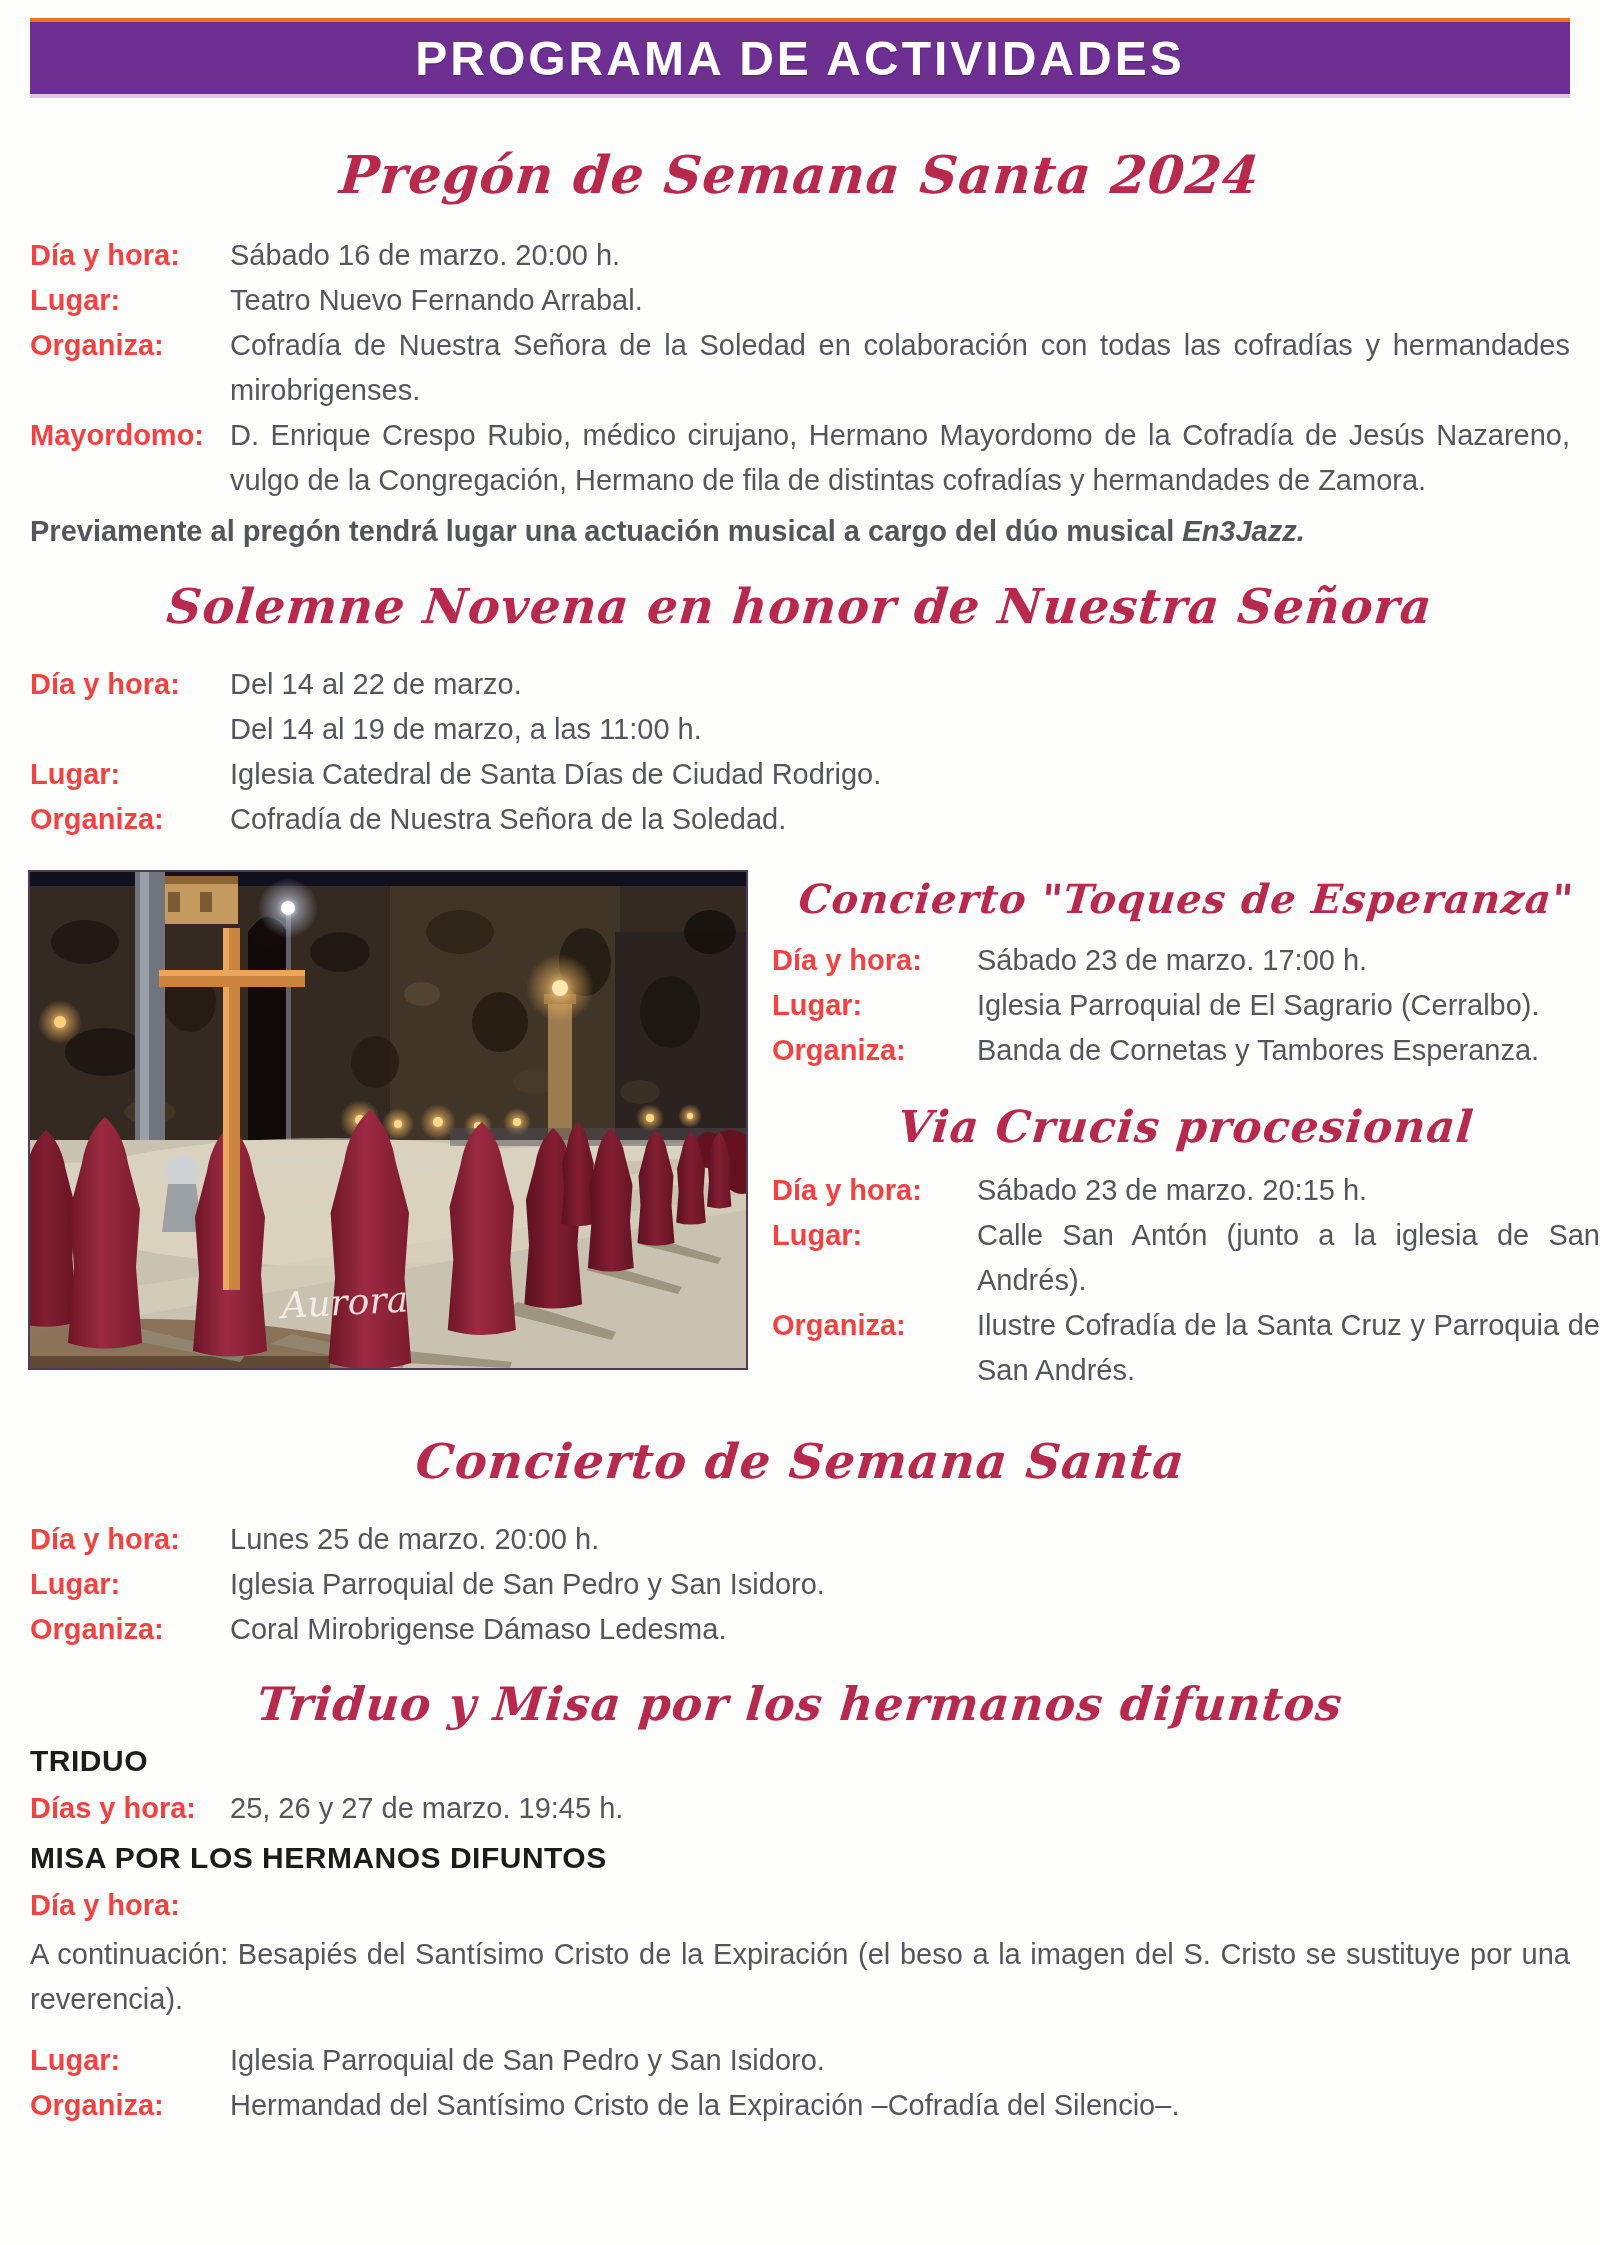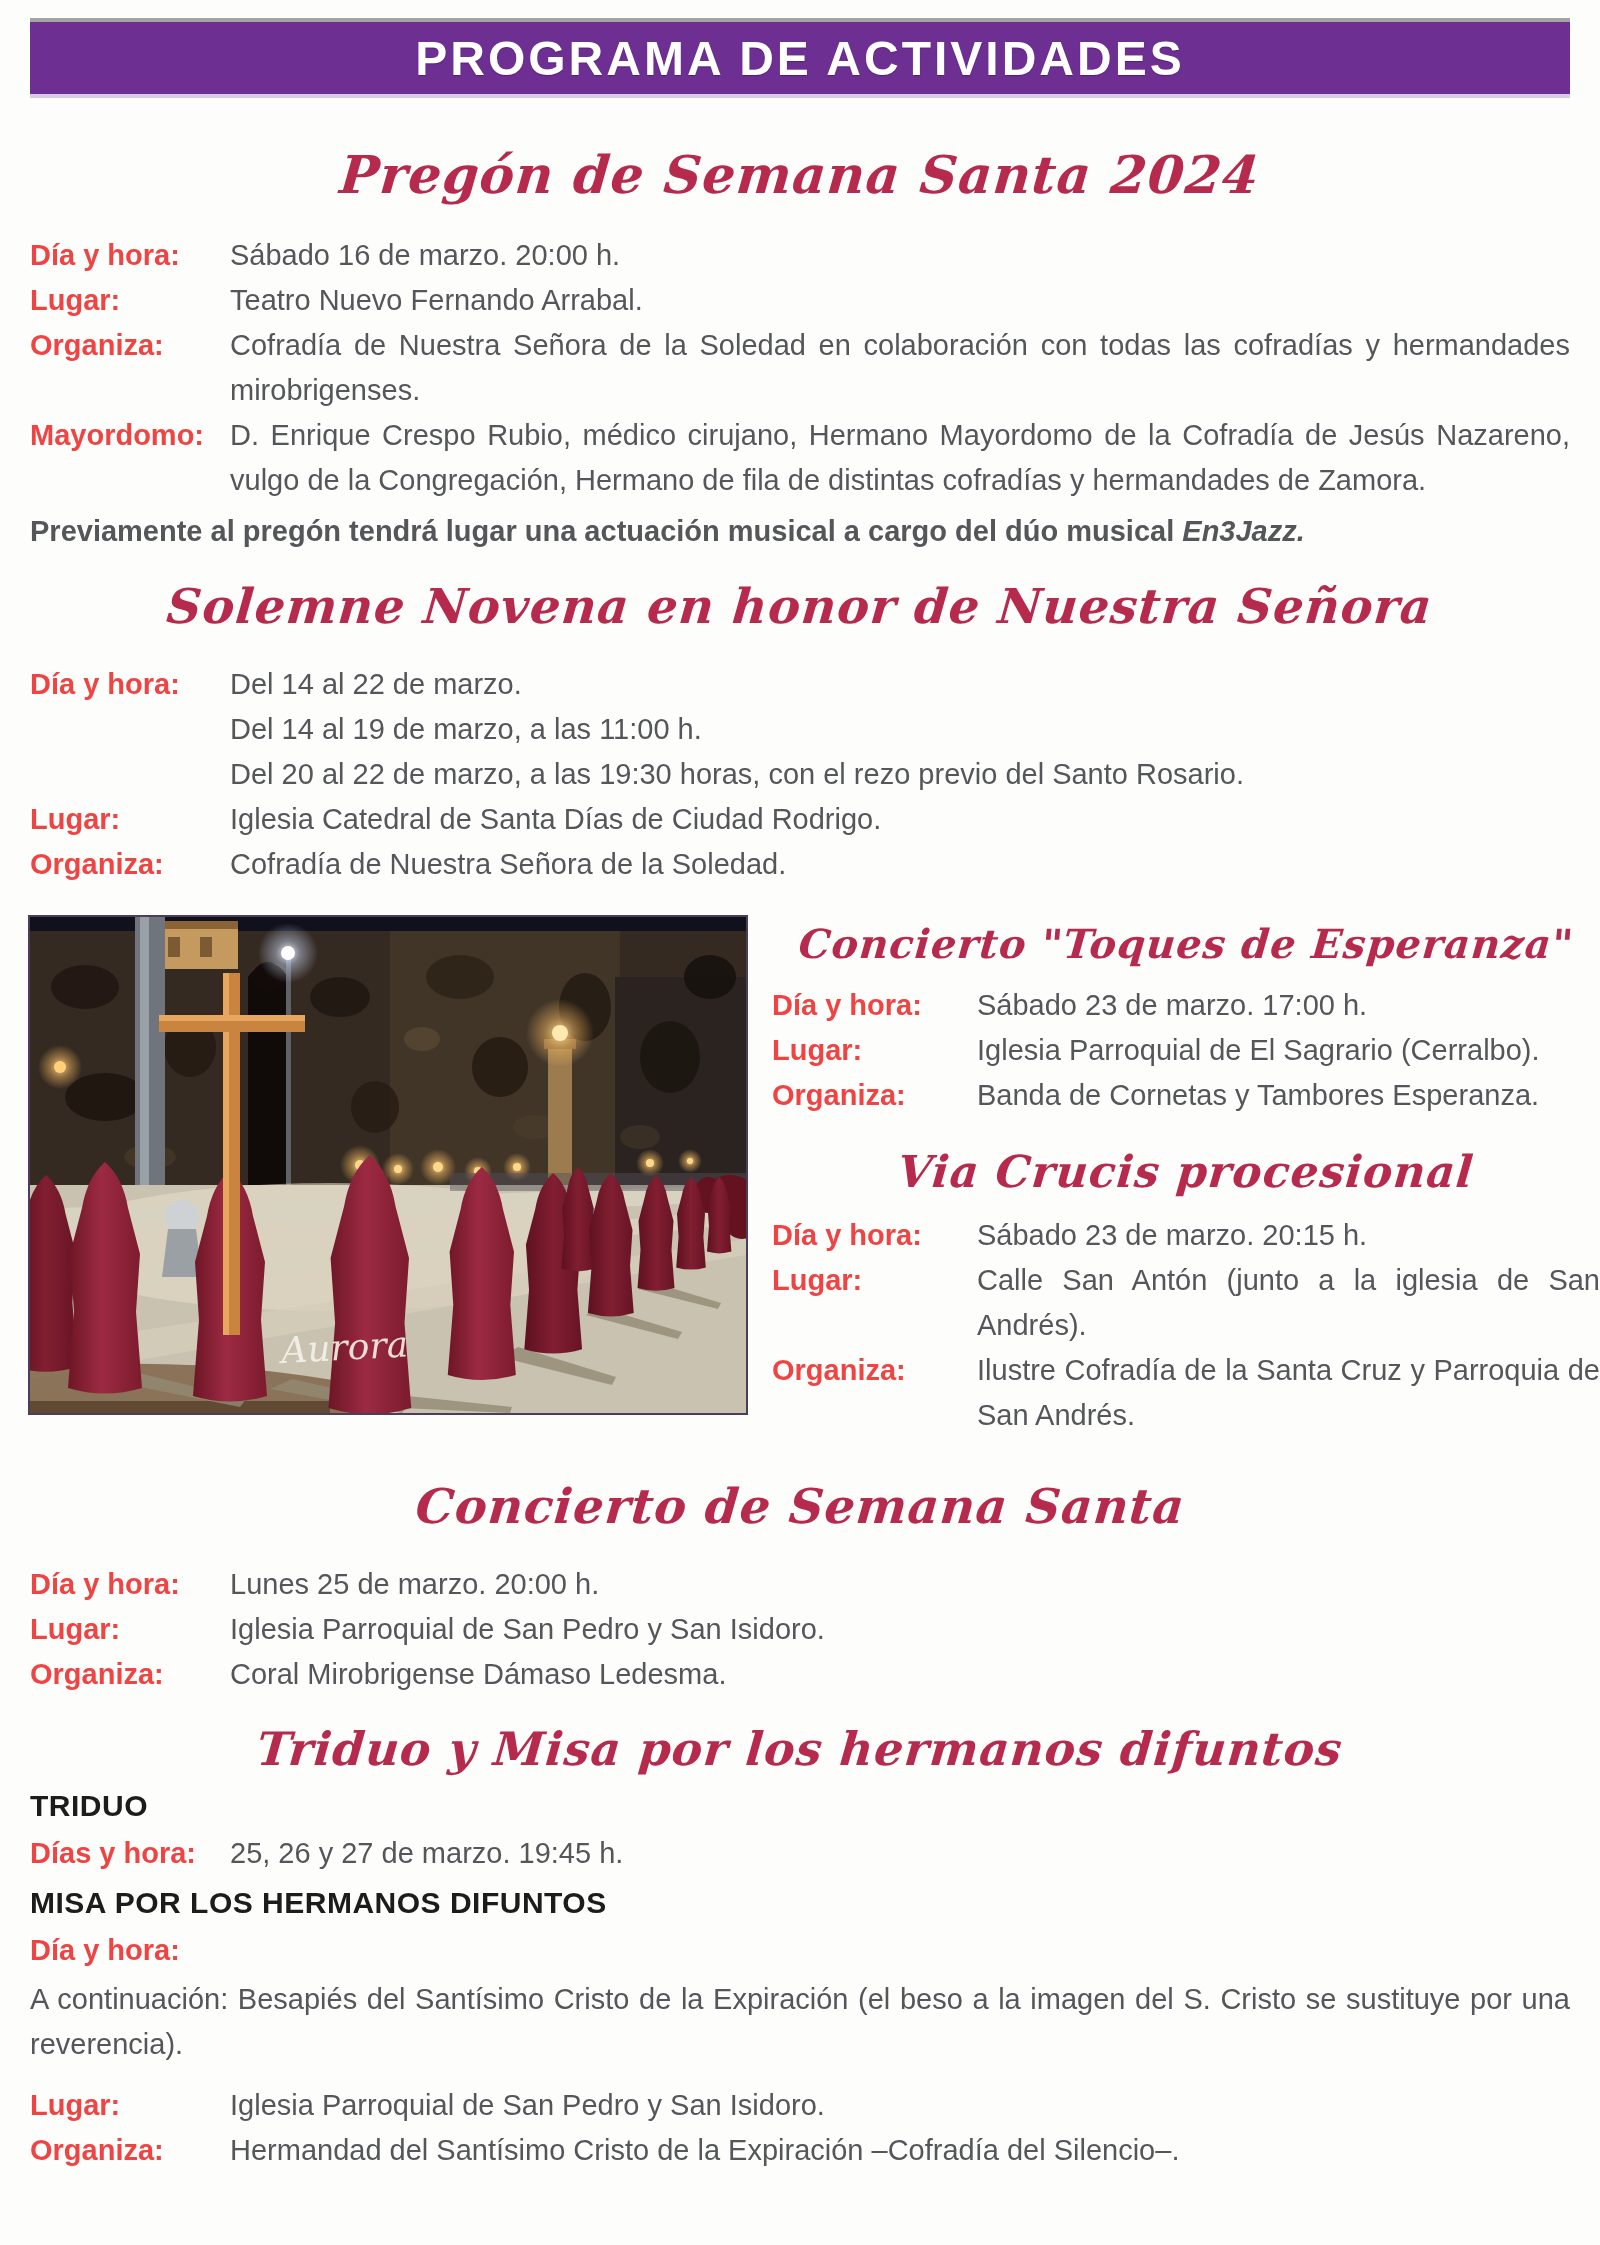--- a/index.html
+++ b/index.html
@@ -5,21 +5,21 @@
   html,body { margin:0; padding:0; background:#e8e8e8; }
   .page {
     position:relative; width:1600px; height:2245px; margin:0 auto;
     background:#fdfdfc; overflow:hidden;
     font-family:"Liberation Sans","DejaVu Sans",sans-serif;
   }
   
   .banner {
     margin:18px 30px 0 30px; height:72px;
     background:#6e2f93;
-    border-top:4px solid #a3a3a3; border-bottom:4px solid #d9c8e6;
+    border-top:4px solid #f97316; border-bottom:4px solid #d9c8e6;
     display:flex; align-items:center; justify-content:center;
   }
   .banner-title {
     color:#ffffff; font-weight:bold; font-size:48px; letter-spacing:3px;
     text-shadow:0 1px 1px rgba(60,20,90,.55);
   }
   
   .script-h {
     font-family:"DejaVu Serif","Liberation Serif",serif;
     font-style:italic; font-weight:bold; color:#b52a4d;
@@ -94,24 +94,20 @@
     <span>Solemne Novena en honor de Nuestra Señora</span>
   </div>
   <div class="fields">
     <div class="frow">
       <div class="lbl">Día y hora:</div>
       <div class="val">Del 14 al 22 de marzo.</div>
     </div>
     <div class="frow">
       <div class="lbl"></div>
       <div class="val">Del 14 al 19 de marzo, a las 11:00 h.</div>
-    </div>
-    <div class="frow">
-      <div class="lbl"></div>
-      <div class="val">Del 20 al 22 de marzo, a las 19:30 horas, con el rezo previo del Santo Rosario.</div>
     </div>
     <div class="frow">
       <div class="lbl">Lugar:</div>
       <div class="val">Iglesia Catedral de Santa Días de Ciudad Rodrigo.</div>
     </div>
     <div class="frow">
       <div class="lbl">Organiza:</div>
       <div class="val">Cofradía de Nuestra Señora de la Soledad.</div>
     </div>
   </div>

